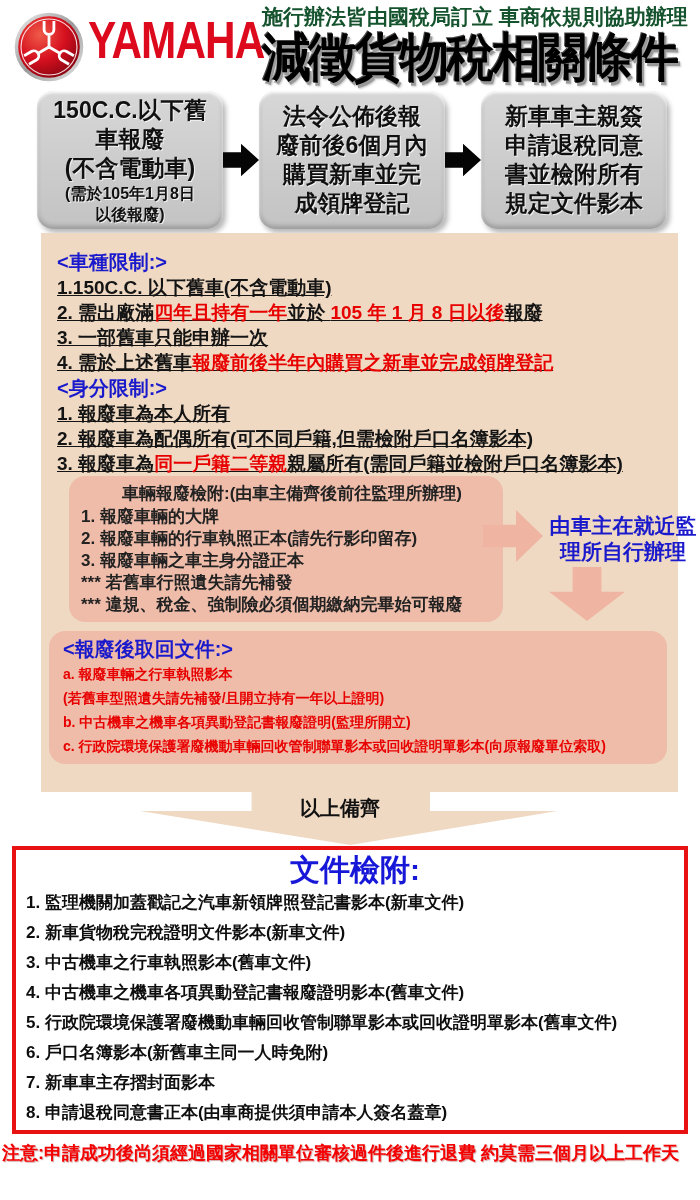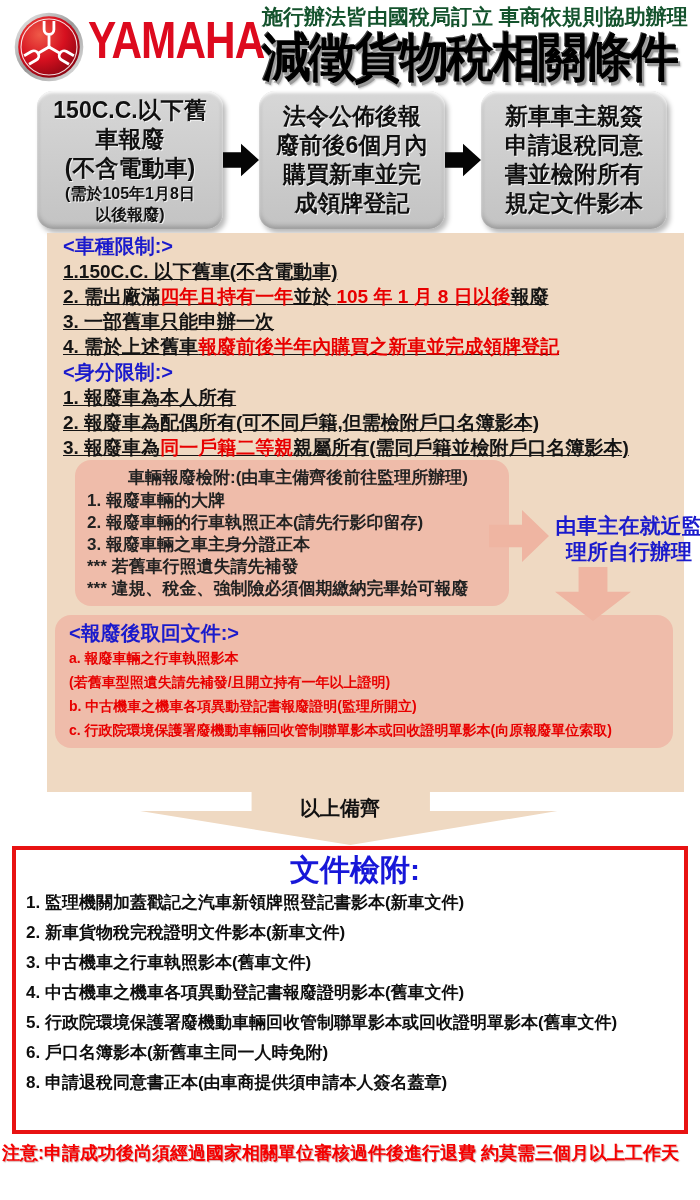--- a/index.html
+++ b/index.html
@@ -23,22 +23,22 @@
             background:linear-gradient(180deg,#d7d7d7,#c3c3c3);
             box-shadow:inset 0 2px 3px rgba(255,255,255,.95),inset 0 -3px 5px rgba(0,0,0,.22),3px 4px 5px rgba(0,0,0,.28);
             display:flex;flex-direction:column;justify-content:center;text-align:center;}
   .flow-line{font-size:23px;font-weight:700;color:#101010;line-height:29px;
              text-shadow:1px 1px 0 rgba(255,255,255,.75);white-space:nowrap;}
   .flow-line.small{font-size:16px;line-height:21px;}
   .flow-arrow{width:36px;height:34px;background:#050505;flex:none;
               clip-path:polygon(0 27%,50% 27%,50% 2%,100% 50%,50% 98%,50% 73%,0 73%);}
 
   
-  .peach{position:absolute;top:233px;left:47px;width:637px;height:559px;
-         background:#efd9c2;box-sizing:border-box;padding-top:0;}
+  .peach{position:absolute;top:233px;left:41px;width:637px;height:559px;
+         background:#efd9c2;box-sizing:border-box;padding-top:16px;}
   .p-heading{margin-left:16px;font-size:20px;font-weight:700;color:#1a1acc;line-height:26px;white-space:nowrap;}
   .p-line{margin-left:16px;font-size:19px;font-weight:700;color:#141414;line-height:25px;white-space:nowrap;text-decoration:underline;}
   .seg-k{color:inherit}.seg-r{color:#e80000}
 
   .pinkbox{background:#efbcaa;border-radius:16px;}
   .pinkbox1{margin:0 0 0 28px;width:434px;box-sizing:border-box;padding:6px 0 6px 12px;}
   .pb-title{font-size:17px;font-weight:700;color:#222;line-height:24px;white-space:nowrap;text-align:center;}
   .pb-line{font-size:17px;font-weight:700;color:#222;line-height:22px;white-space:nowrap;}
   .pinkbox2{margin:9px 0 0 8px;width:618px;box-sizing:border-box;padding:6px 0 6px 14px;}
   .rb-heading{font-size:20px;font-weight:700;color:#1a1acc;line-height:25px;white-space:nowrap;}
@@ -174,18 +174,19 @@
   <div class="ready-label">以上備齊</div>
 
   <div class="docs">
     <div class="docs-title">文件檢附:</div>
     <div class="doc-item">1. 監理機關加蓋戳記之汽車新領牌照登記書影本(新車文件)</div>
     <div class="doc-item">2. 新車貨物稅完稅證明文件影本(新車文件)</div>
     <div class="doc-item">3. 中古機車之行車執照影本(舊車文件)</div>
     <div class="doc-item">4. 中古機車之機車各項異動登記書報廢證明影本(舊車文件)</div>
     <div class="doc-item">5. 行政院環境保護署廢機動車輛回收管制聯單影本或回收證明單影本(舊車文件)</div>
     <div class="doc-item">6. 戶口名簿影本(新舊車主同一人時免附)</div>
+    <div class="doc-item">7. 新車車主存摺封面影本</div>
     <div class="doc-item">8. 申請退稅同意書正本(由車商提供須申請本人簽名蓋章)</div>
   </div>
 
   <div class="footer-note">注意:申請成功後尚須經過國家相關單位審核過件後進行退費 約莫需三個月以上工作天</div>
 
 </div>
 
 </body></html>

